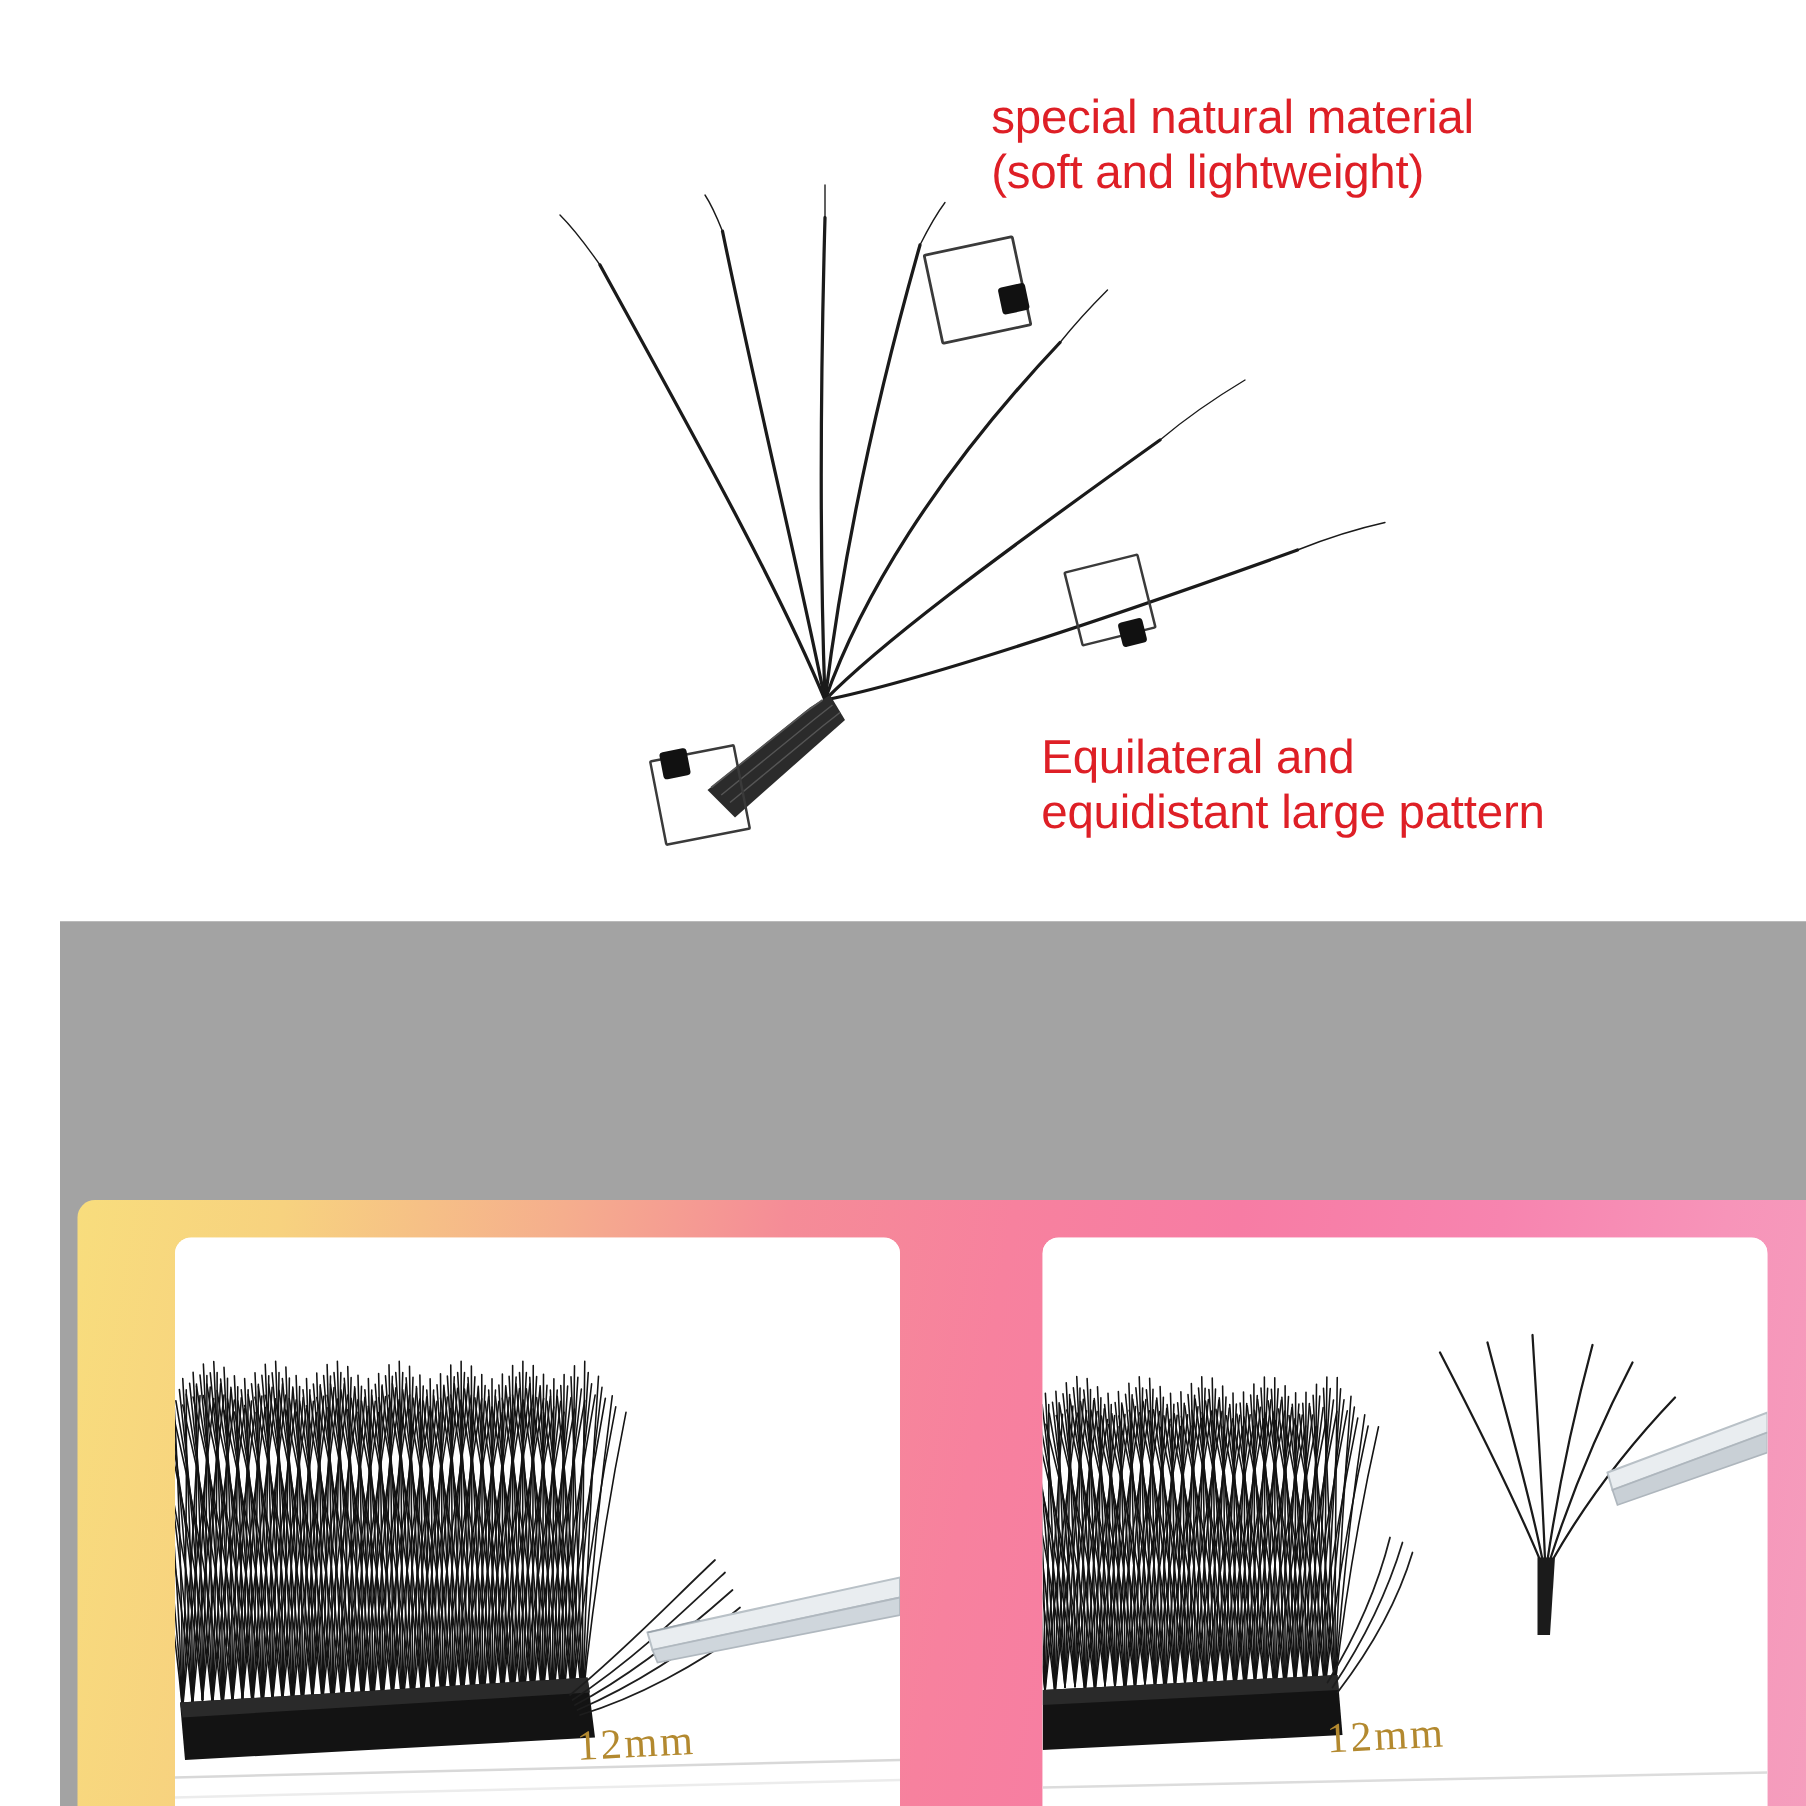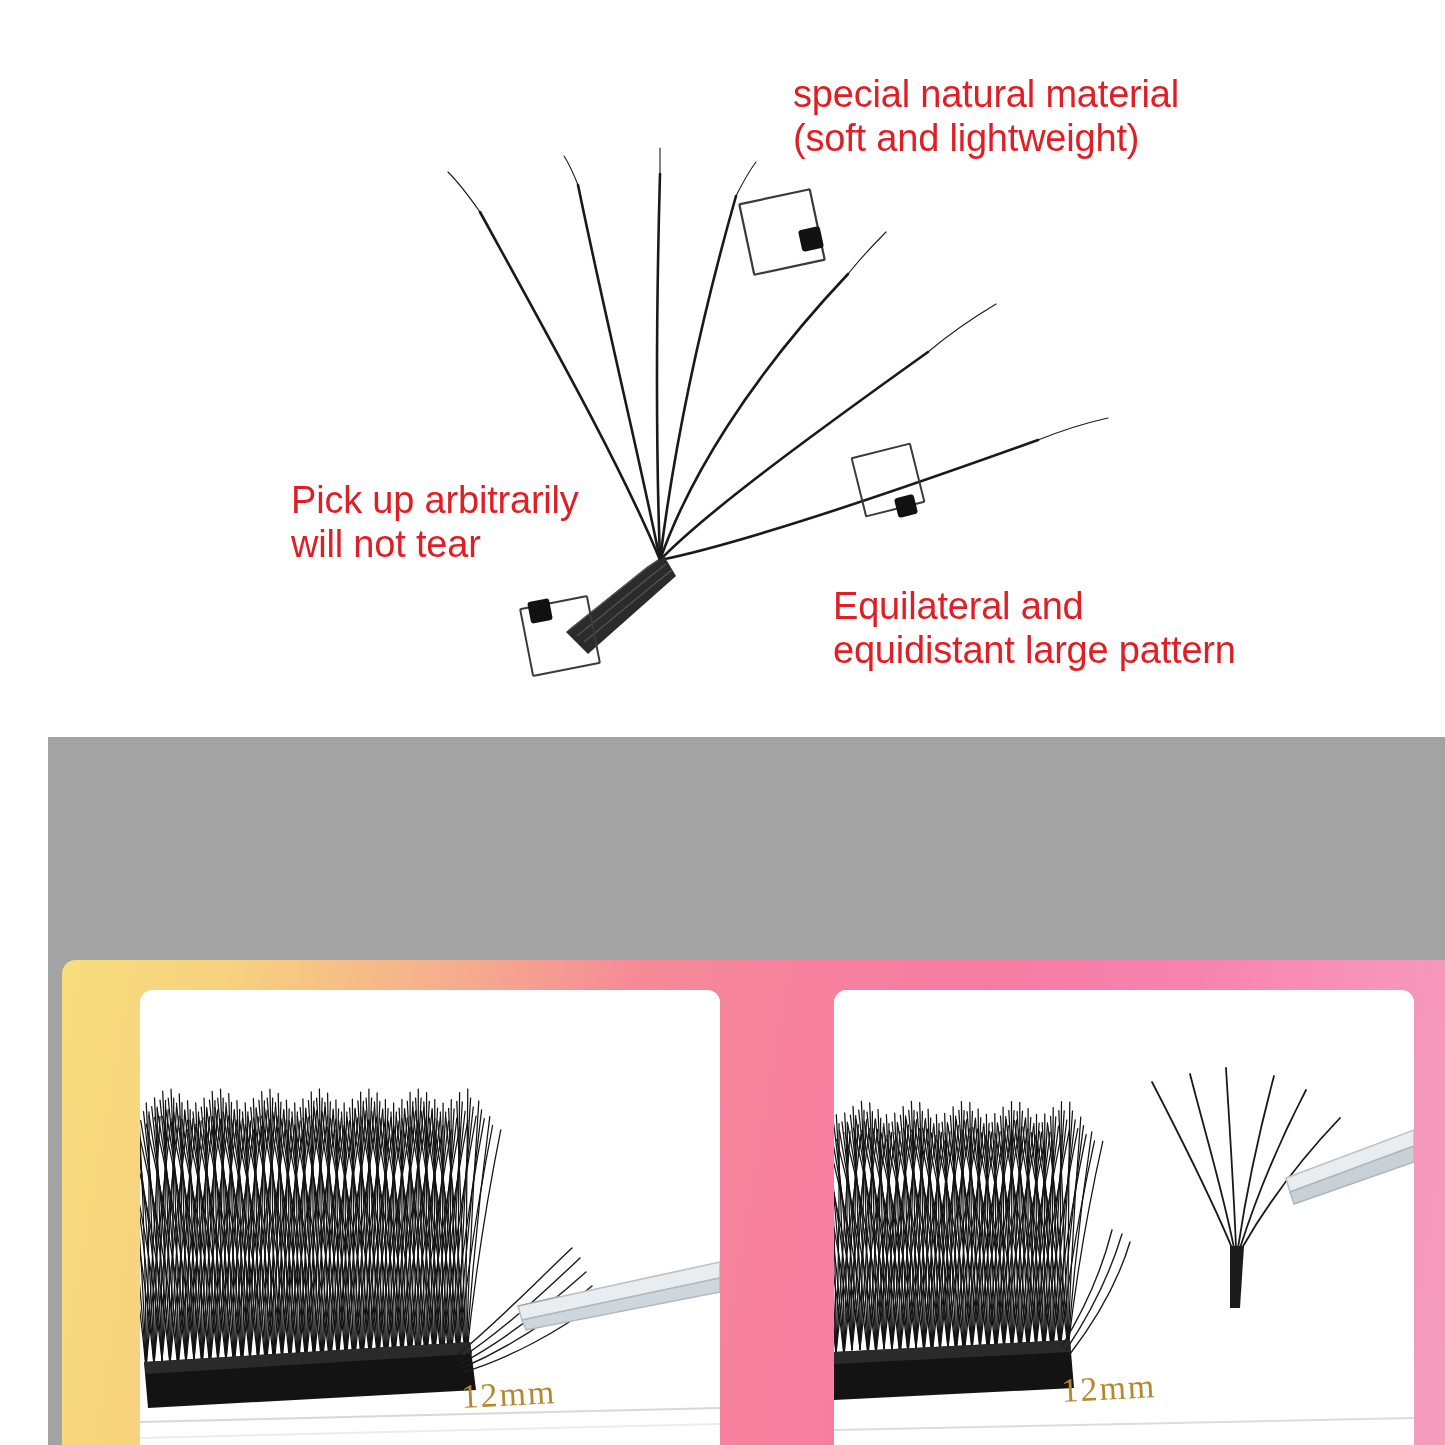--- a/index.html
+++ b/index.html
@@ -150,22 +150,20 @@
 
       <g>
         <rect x="478" y="602" width="68" height="68" rx="1" transform="rotate(-11 512 636)" fill="none" stroke="#3a3a3a" stroke-width="2"></rect>
         <rect x="481" y="600" width="22" height="22" rx="3" transform="rotate(-11 492 611)" fill="#111111"></rect>
       </g>
     </svg>
 
     <div class="callout" id="callout-material">special natural material
 (soft and lightweight)</div>
 
-    <div class="callout" id="callout-pickup">Pick up arbitrarily
-will not tear</div>
 
     <div class="callout" id="callout-pattern">Equilateral and
 equidistant large pattern</div>
   </div>
 
 
   <div id="photo-panel">
 
     <div class="photo-card" id="photo-card-left">
       <svg class="photo-svg" viewBox="0 0 580 470" preserveAspectRatio="xMidYMid slice">

